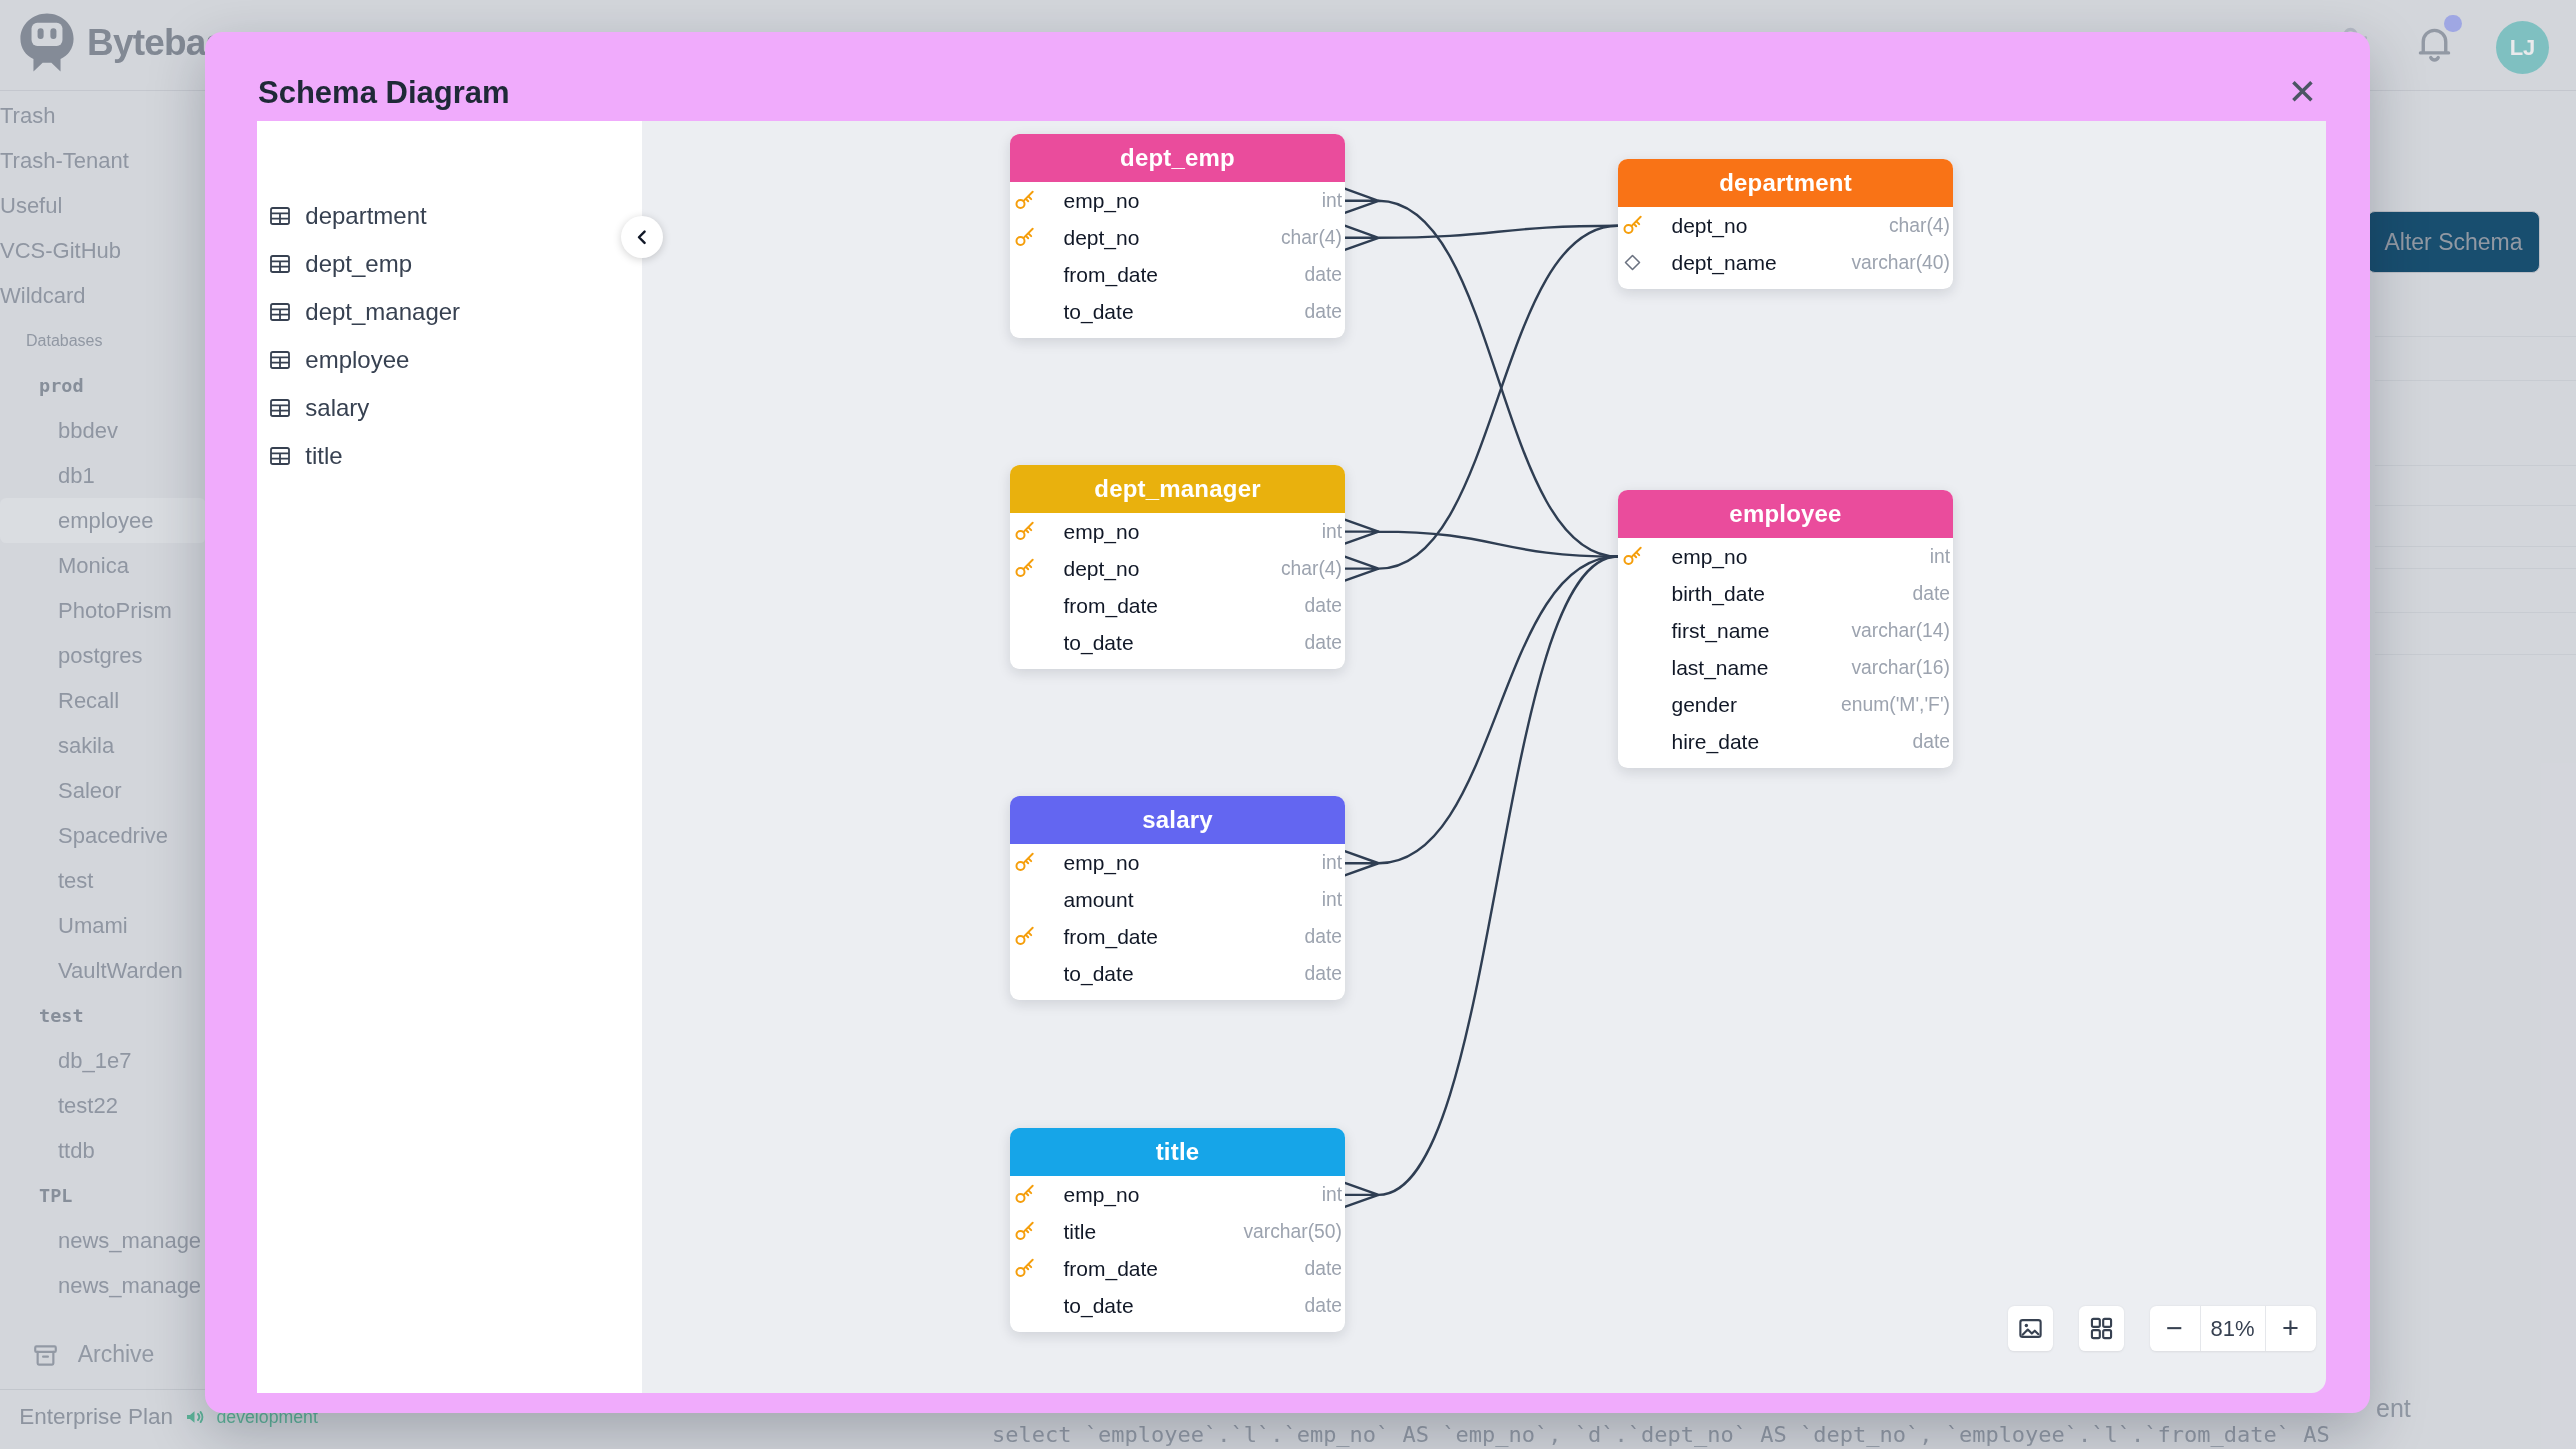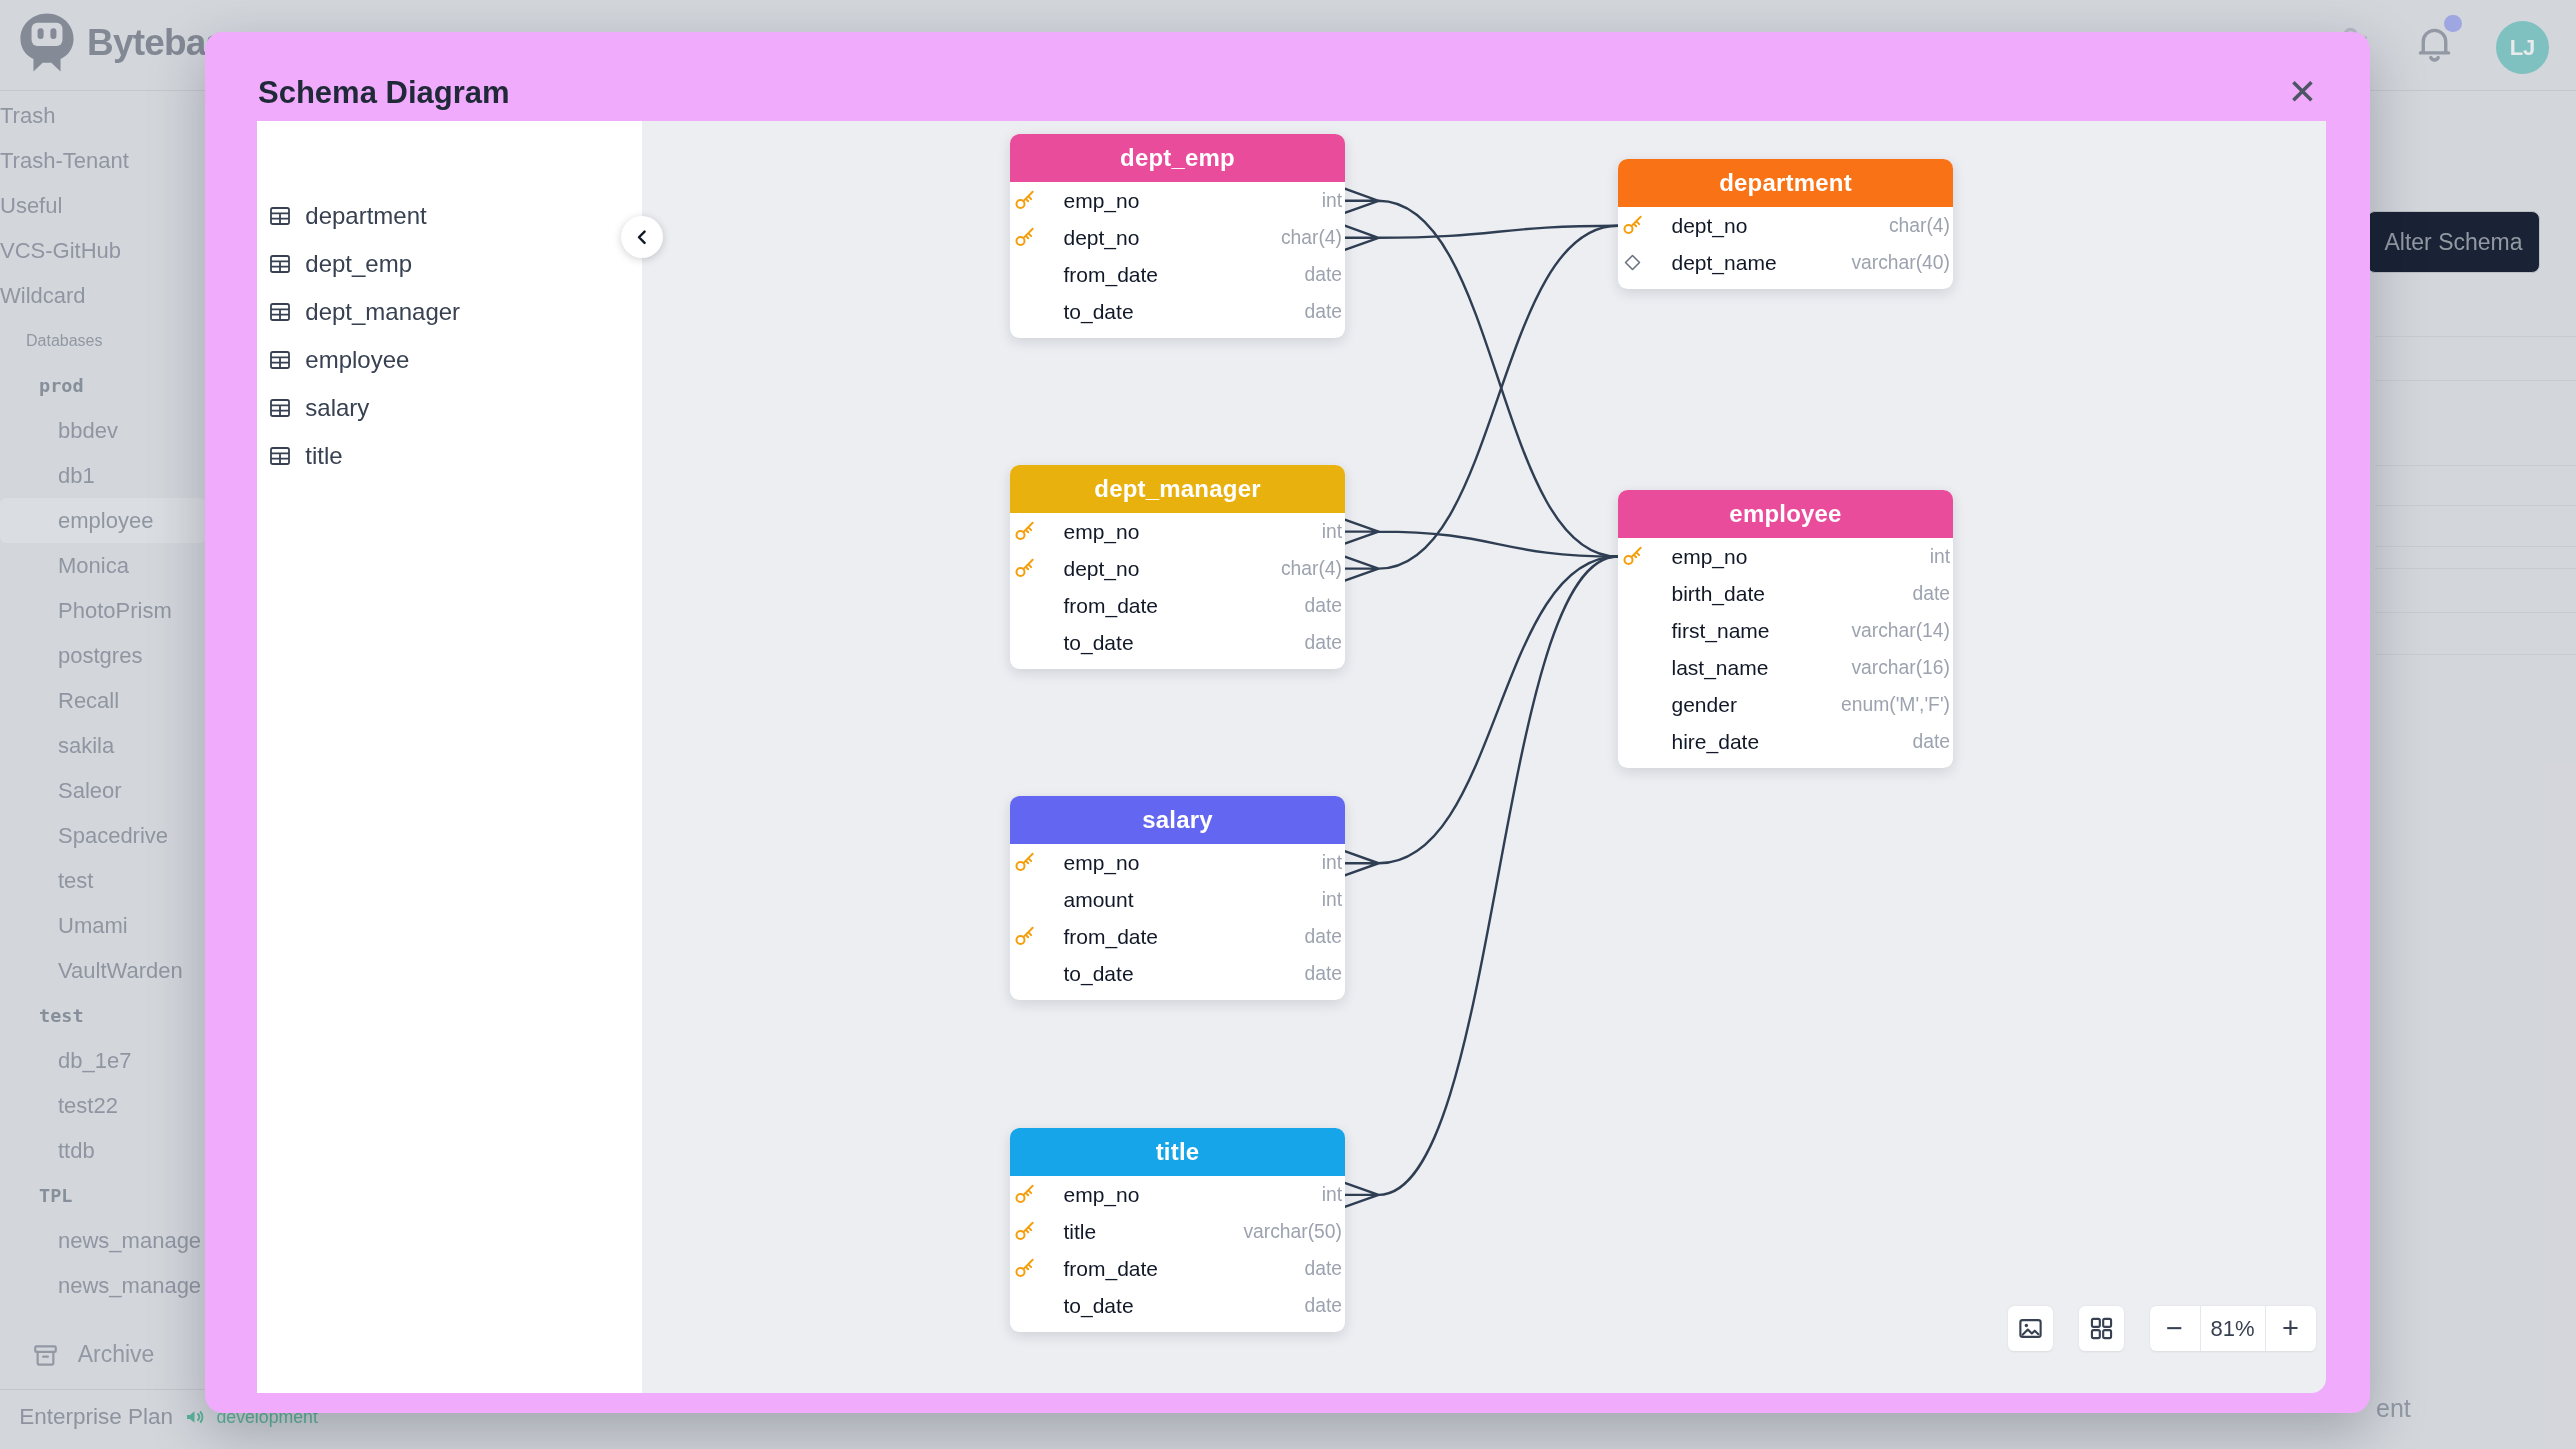--- a/index.html
+++ b/index.html
@@ -22,21 +22,21 @@
   .sb-item.t-env{padding-left:39px;font-family:"DejaVu Sans Mono",monospace;font-weight:700;font-size:18.5px;color:#8d95a0;}
   .sb-item.t-db{padding-left:58px;}
   .sb-item.active{background:#eef0f3;border-radius:6.4px;}
   .sb-archive{position:absolute;left:31px;top:1341px;display:flex;align-items:flex-start;gap:17.7px;
     font-size:23px;color:#9aa1ac;}
   .sb-divider{position:absolute;left:0;top:1389px;width:206px;height:0.8px;background:#d2d5da;}
   .sb-plan{position:absolute;left:19.3px;top:1404px;display:flex;align-items:center;gap:9.7px;
     font-size:22.5px;color:#949ba6;white-space:nowrap;}
   .dev-badge{font-size:17.7px;color:#5cbf9e;}
   .alter-btn{position:absolute;left:2367px;top:211px;width:171px;height:60px;border:1.6px solid #caccd2;
-    border-radius:8px;color:#9aa1ab;font-size:23px;display:flex;align-items:center;justify-content:center;background:#0f172a;}
+    border-radius:8px;color:#9aa1ab;font-size:23px;display:flex;align-items:center;justify-content:center;background:#0c4a6e;}
   .bg-row{position:absolute;left:2375px;width:201px;height:0.8px;background:#d9dce1;}
   .sql-snippet{position:absolute;left:992px;top:1422px;font-family:"DejaVu Sans Mono",monospace;
     font-size:22px;color:#9aa2ad;white-space:nowrap;}
   .frag{position:absolute;left:2376px;top:1394px;font-size:25px;color:#9aa2ad;}
   .overlay{position:absolute;inset:0;background:rgba(100,108,122,0.14);z-index:5;}
   
   .modal{position:absolute;left:205px;top:32px;width:2165px;height:1381px;background:#f0abfc;
     border-radius:17.7px;box-shadow:0 19.3px 56px rgba(15,23,42,.25);z-index:10;}
   .modal-title{position:absolute;left:53px;top:43px;font-size:31px;font-weight:600;color:#1f2937;}
   .modal-close{position:absolute;right:53px;top:42px;font-size:35px;color:#4b5563;line-height:1;cursor:pointer;}
@@ -158,20 +158,21 @@
 
   <div class="alter-btn">Alter Schema</div>
   <div class="bg-row" style="top:336px"></div>
   <div class="bg-row" style="top:380px"></div>
   <div class="bg-row" style="top:465px"></div>
   <div class="bg-row" style="top:505px"></div>
   <div class="bg-row" style="top:546px"></div>
   <div class="bg-row" style="top:568px"></div>
   <div class="bg-row" style="top:612px"></div>
   <div class="bg-row" style="top:654px"></div>
+  <div class="sql-snippet">select `employee`.`l`.`emp_no` AS `emp_no`, `d`.`dept_no` AS `dept_no`, `employee`.`l`.`from_date` AS</div>
   <div class="frag">ent</div>
 </div>
 
 <div class="overlay"></div>
 
 <div class="modal">
   <div class="modal-title">Schema Diagram</div>
   <div class="modal-close">✕</div>
 
   <div class="left-panel">

